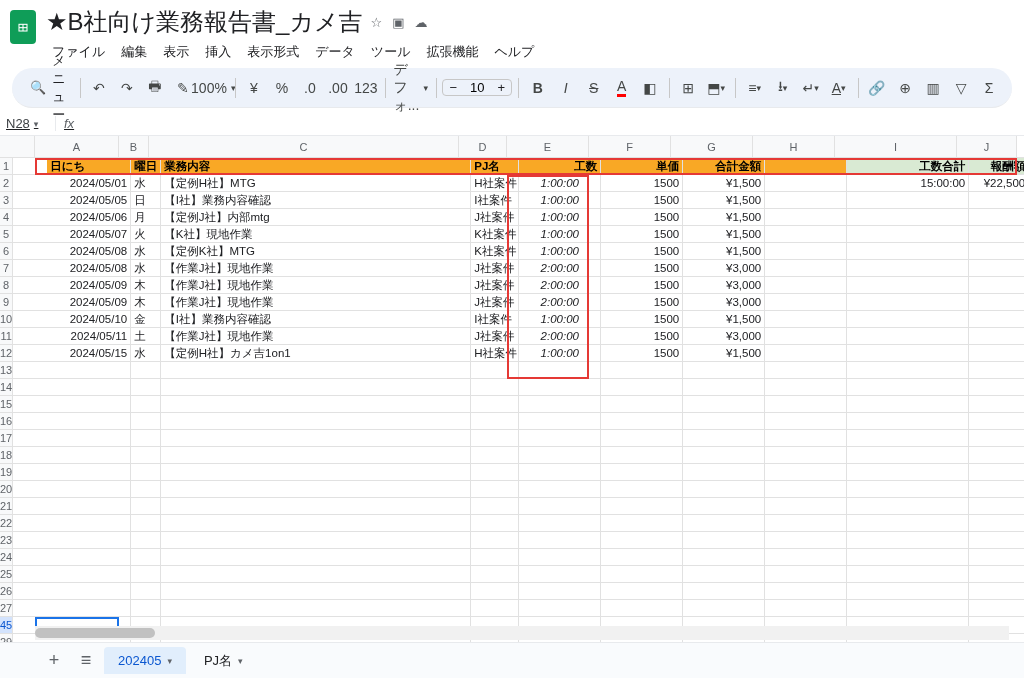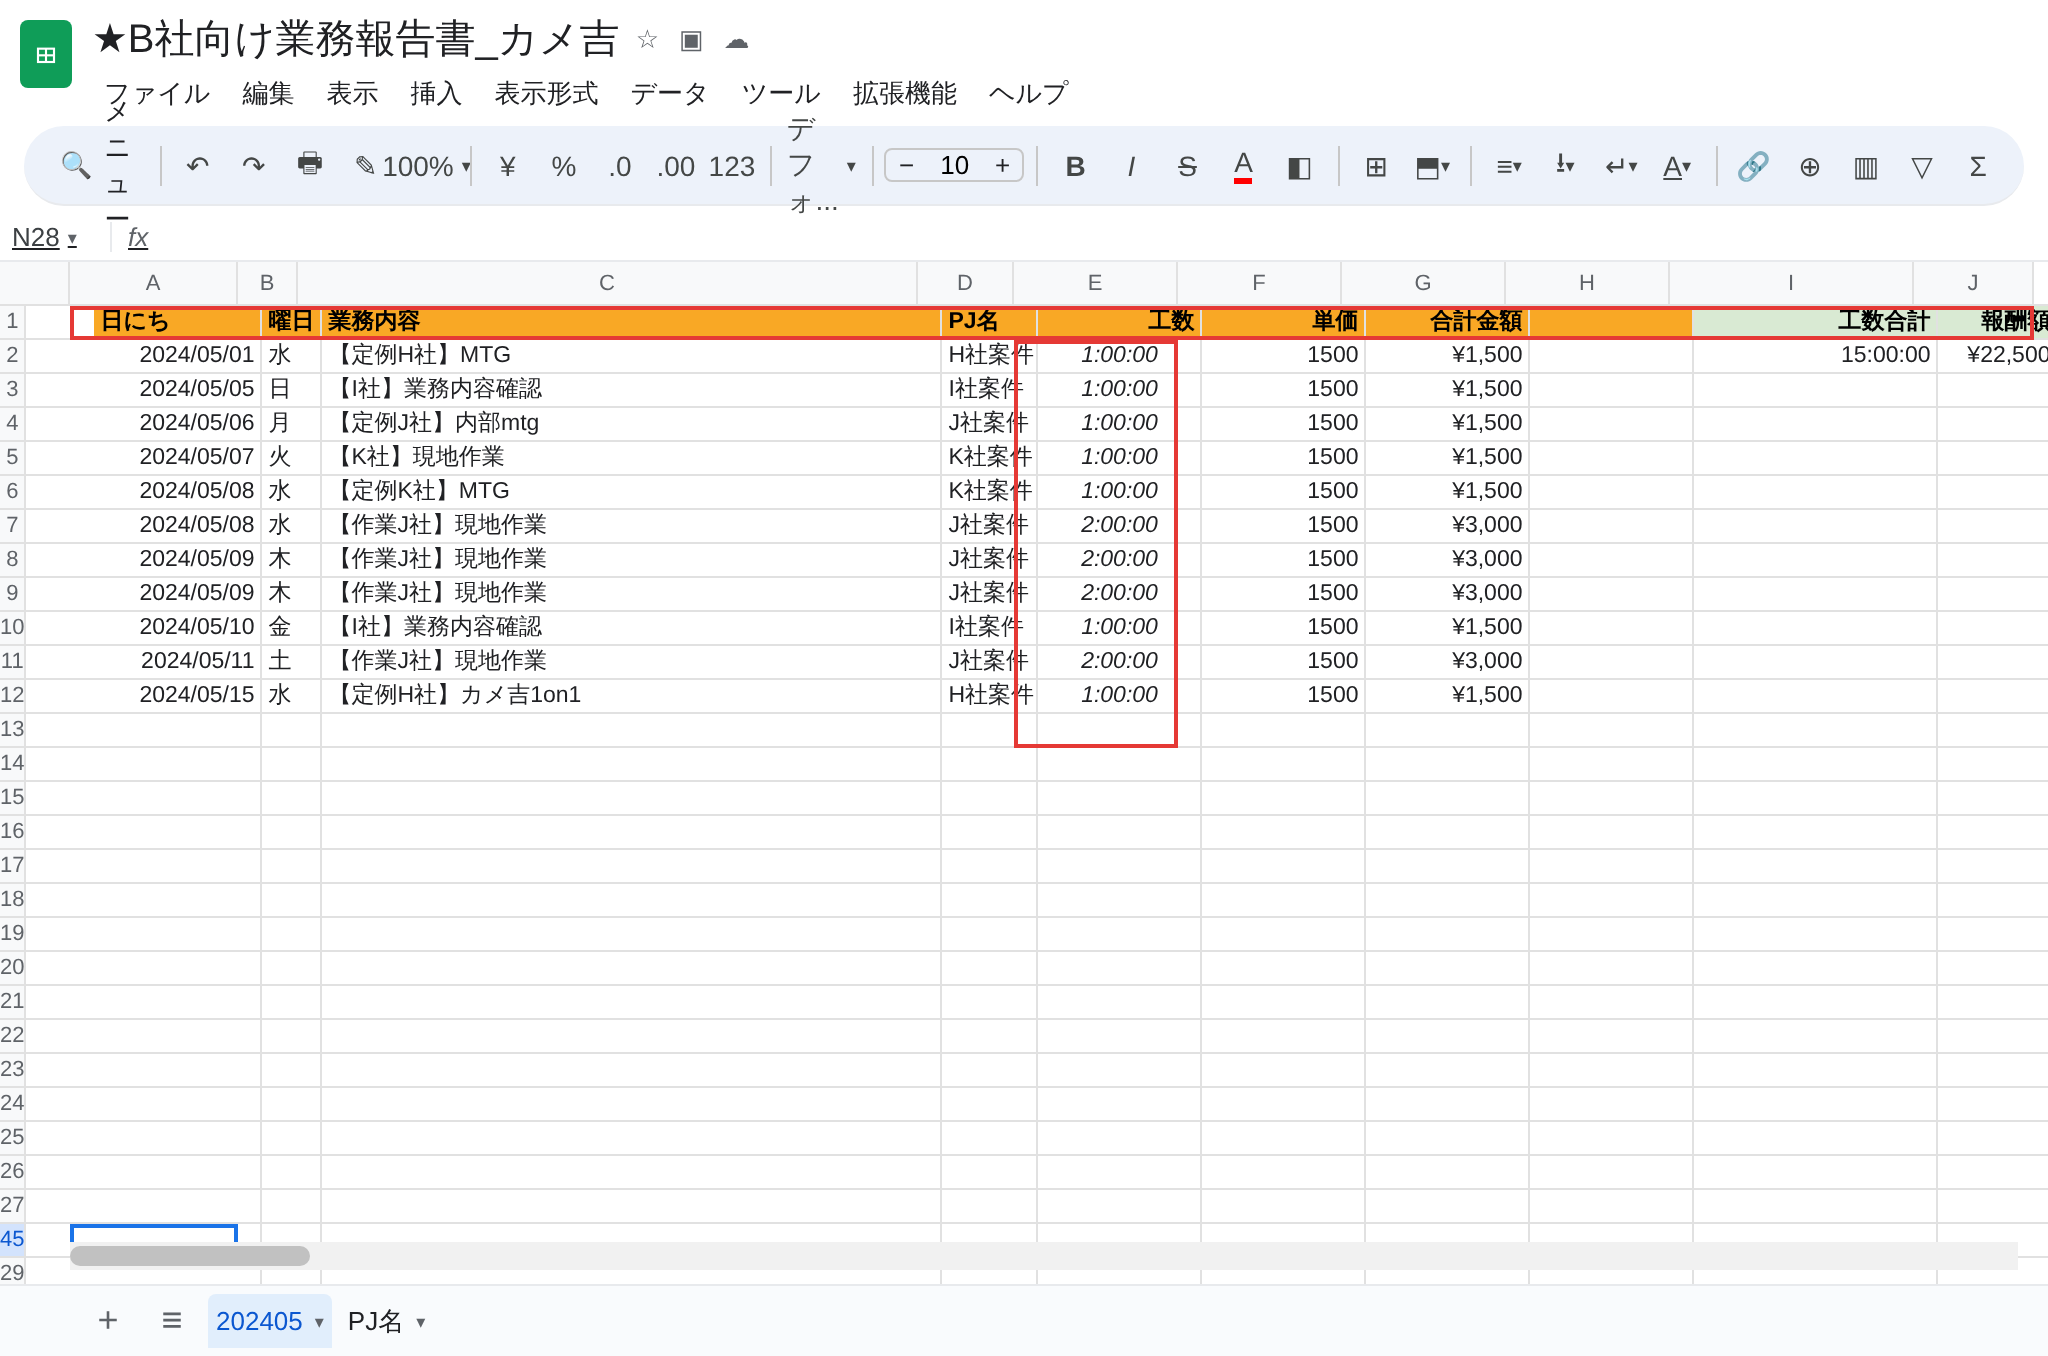--- a/index.html
+++ b/index.html
@@ -3,21 +3,21 @@
   <meta charset="utf-8">
   <style>
     * { margin: 0; padding: 0; box-sizing: border-box; }
     body { font-family: Arial, "Hiragino Sans", sans-serif; font-size: 13px; color: #202124; overflow: hidden; width: 1024px; height: 678px; }
     
     
     .header { display: flex; align-items: flex-start; padding: 6px 10px 0; gap: 10px; }
     .logo { width: 26px; height: 34px; background: #0f9d58; border-radius: 4px; display: flex; align-items: center; justify-content: center; color: white; font-size: 14px; font-weight: bold; margin-top: 4px; }
     .title-area { flex: 1; }
     .title-row { display: flex; align-items: center; gap: 8px; }
-    .doc-title { font-size: 20px; color: #202124; }
+    .doc-title { font-size: 24px; color: #202124; }
     .title-icons { display: flex; gap: 10px; color: #5f6368; }
     .title-icons span { cursor: pointer; }
     .menu-bar { display: flex; gap: 4px; margin-top: 2px; }
     .menu-item { padding: 3px 6px; border-radius: 4px; cursor: pointer; font-size: 13px; }
     
     
     .toolbar { display: flex; align-items: center; gap: 2px; padding: 4px 10px; border-bottom: 1px solid #e8eaed; background: #edf2fa; border-radius: 24px; margin: 4px 12px; height: 40px; }
     .tb-btn { min-width: 26px; height: 28px; display: flex; align-items: center; justify-content: center; border-radius: 4px; cursor: pointer; color: #444746; font-size: 14px; padding: 0 3px; }
     .tb-sep { width: 1px; height: 20px; background: #c7c7c7; margin: 0 4px; }
     .tb-select { padding: 0 6px; height: 24px; display: flex; align-items: center; gap: 4px; }
@@ -46,21 +46,21 @@
     .cell { border-right: 1px solid #e1e1e1; padding: 0 3px; font-size: 11.5px; line-height: 17px; overflow: hidden; white-space: nowrap; }
     .hdr-cell { background: #f9a825; font-weight: bold; color: #000; }
     .hdr-cell.total { background: #d9ead3; }
     .r { text-align: right; }
     .i { font-style: italic; text-align: center; }
     .red-outline { position: absolute; border: 2px solid #e53935; pointer-events: none; }
     .sel-cell { position: absolute; border: 2px solid #1a73e8; pointer-events: none; }
     
     
     .bottom-bar { position: absolute; bottom: 0; left: 0; right: 0; height: 36px; display: flex; align-items: center; padding: 0 40px; gap: 4px; background: #f9fbfd; border-top: 1px solid #e8eaed; }
-    .sheet-tab { padding: 6px 4px; border-radius: 4px 4px 0 0; cursor: pointer; display: flex; align-items: center; gap: 6px; font-size: 13px; }
+    .sheet-tab { padding: 6px 14px; border-radius: 4px 4px 0 0; cursor: pointer; display: flex; align-items: center; gap: 6px; font-size: 13px; }
     .sheet-tab.active { background: #e1eefc; color: #0b57d0; font-weight: 500; }
     .sheet-tab .dd { font-size: 9px; color: #5f6368; }
     .add-sheet, .all-sheets { width: 28px; height: 28px; display: flex; align-items: center; justify-content: center; cursor: pointer; color: #5f6368; font-size: 18px; }
     
     
     .cA { width: 84px; }
     .cB { width: 30px; }
     .cC { width: 310px; }
     .cD { width: 48px; }
     .cE { width: 82px; }

